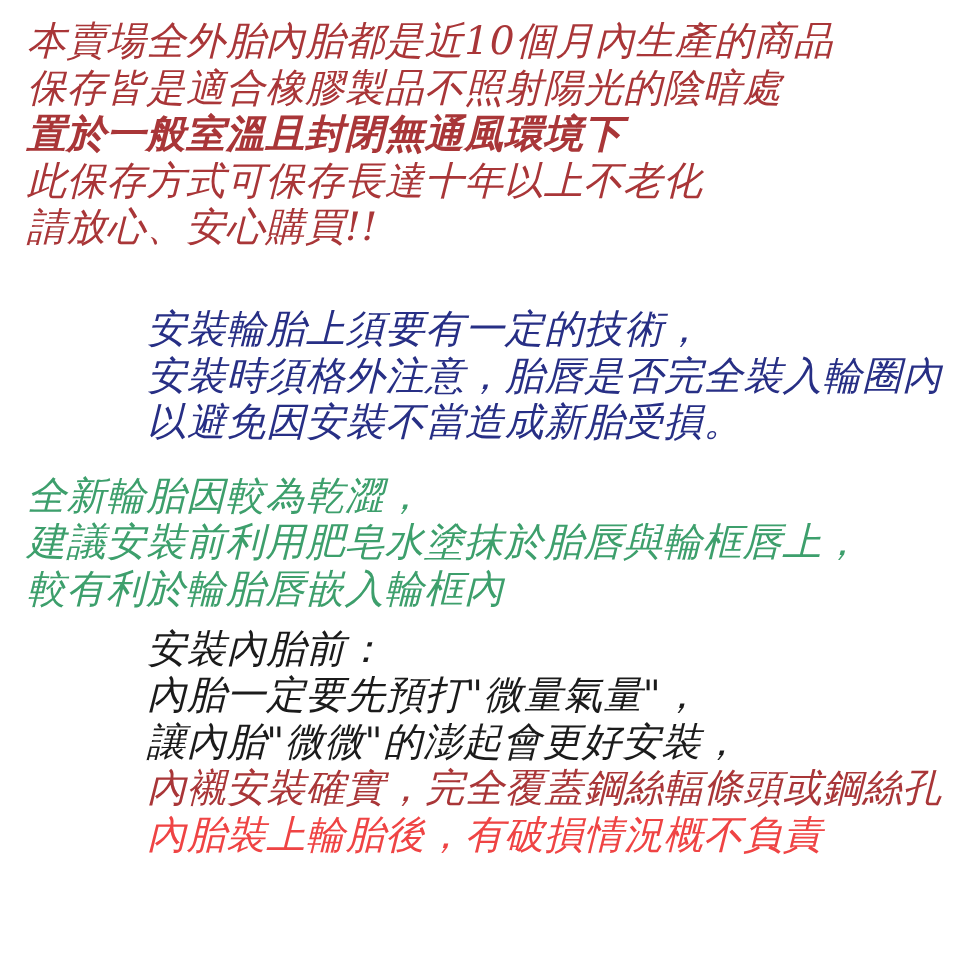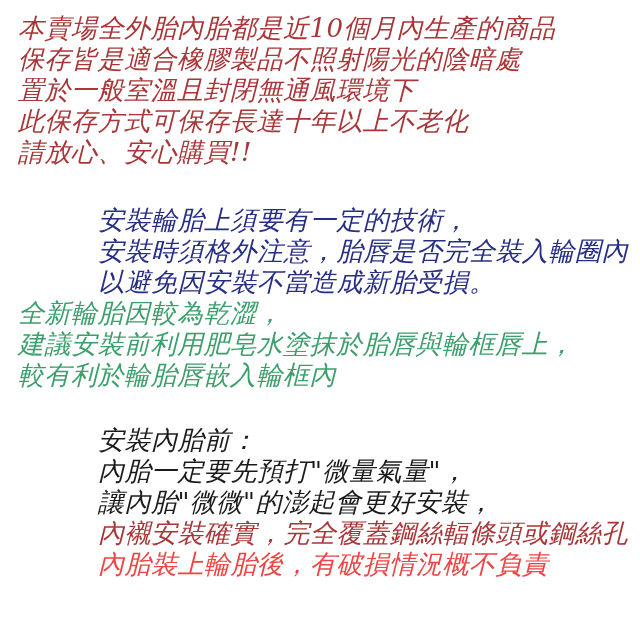--- a/index.html
+++ b/index.html
@@ -18,33 +18,33 @@
     font-family: "DejaVu Serif", "Liberation Serif", serif;
     font-style: italic;
     font-weight: 500;
     font-size: 26px;
     line-height: 31px;
     letter-spacing: 0.5px;
   }
   .para { white-space: nowrap; }
   .para.indent { margin-left: 80px; }
   .para.gap-install   { margin-top: 37px; }
-  .para.gap-lubricate { }
-  .para.gap-tube      { margin-top: 34px; font-style: italic; }
+  .para.gap-lubricate { margin-top: 18px; }
+  .para.gap-tube      { margin-top: 9px; font-style: italic; }
   .line { height: 31px; }
 </style>
 </head>
 <body style="background: rgb(255, 255, 255);">
 
 <div class="doc">
 
   <div class="para">
     <div class="line" style="color: rgb(169, 54, 56);">本賣場全外胎內胎都是近10個月內生產的商品</div>
     <div class="line" style="color: rgb(169, 54, 56);">保存皆是適合橡膠製品不照射陽光的陰暗處</div>
-    <div class="line" style="color: rgb(169, 54, 56);">置於一般室溫且封閉無通風環境下</div>
+    <div class="line" style="color: rgb(169, 54, 56); font-weight: bold;">置於一般室溫且封閉無通風環境下</div>
     <div class="line" style="color: rgb(169, 54, 56);">此保存方式可保存長達十年以上不老化</div>
     <div class="line" style="color: rgb(169, 54, 56);">請放心、安心購買!!</div>
   </div>
 
   <div class="para indent gap-install">
     <div class="line" style="color: rgb(39, 47, 133);">安裝輪胎上須要有一定的技術，</div>
     <div class="line" style="color: rgb(39, 47, 133);">安裝時須格外注意，胎唇是否完全裝入輪圈內</div>
     <div class="line" style="color: rgb(39, 47, 133);">以避免因安裝不當造成新胎受損。</div>
   </div>
 

